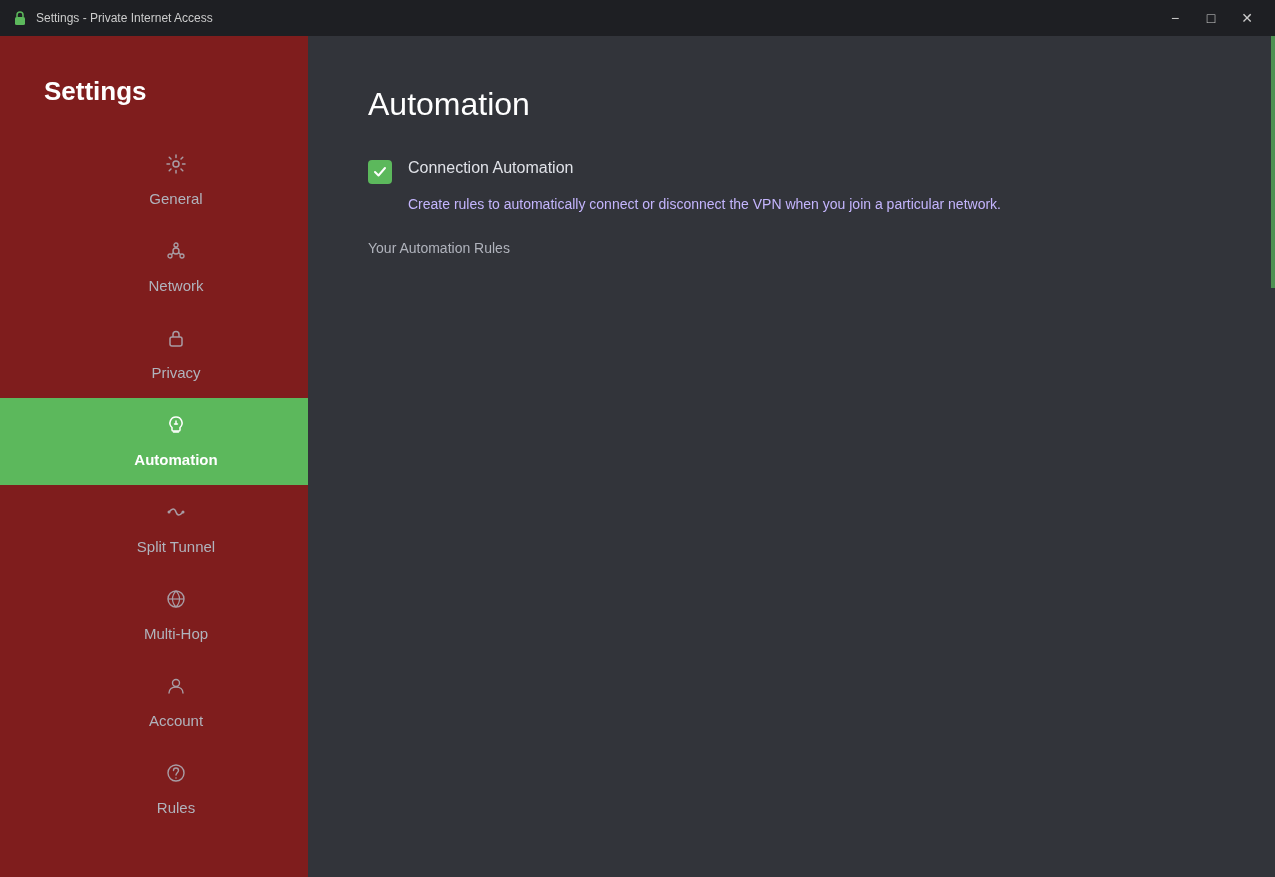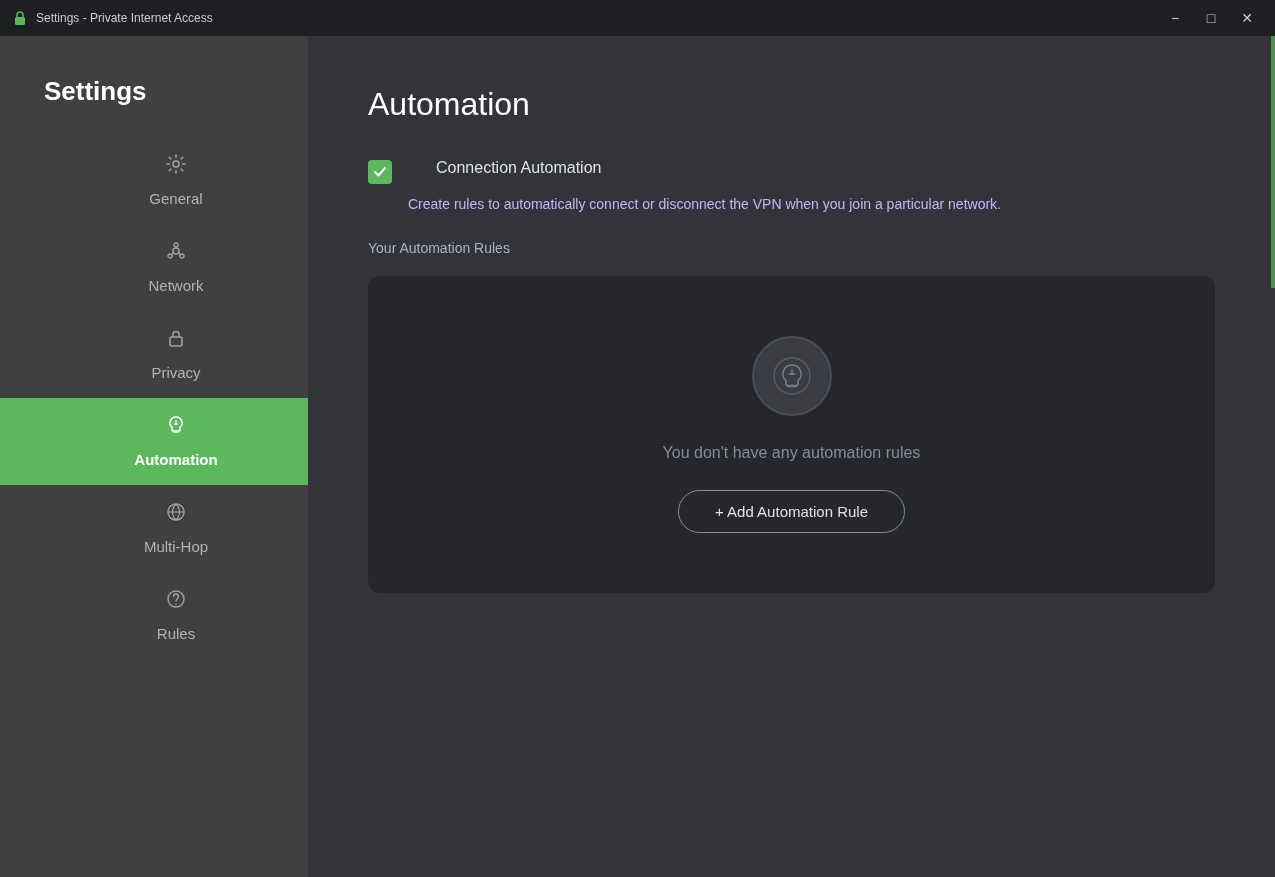--- a/index.html
+++ b/index.html
@@ -56,21 +56,21 @@
     
     .app-body {
       display: flex;
       flex: 1;
       overflow: hidden;
     }
 
     
     .sidebar {
       width: 308px;
-      background: #404040;
+      background: #7f1d1d;
       flex-shrink: 0;
       padding: 40px 0 20px 0;
       display: flex;
       flex-direction: column;
     }
     .sidebar-title {
       color: #ffffff;
       font-size: 26px;
       font-weight: 600;
       padding: 0 0 30px 44px;
@@ -143,21 +143,20 @@
       cursor: pointer;
     }
     .checkbox-green svg {
       width: 14px;
       height: 14px;
     }
     .ca-label {
       color: #e0e2e8;
       font-size: 16px;
       font-weight: 500;
-      margin-left: 28px;
     }
     .ca-desc {
       color: #c4b5fd;
       font-size: 14px;
       margin-top: 4px;
       margin-left: 40px;
       margin-bottom: 28px;
     }
 
     
@@ -290,33 +289,52 @@
           <svg width="20" height="20" viewBox="0 0 20 20" fill="none">
             <path d="M10 2a6 6 0 0 1 4 10.5V15a1 1 0 0 1-1 1H7a1 1 0 0 1-1-1v-2.5A6 6 0 0 1 10 2z" stroke="white" stroke-width="1.5" fill="none"></path>
             <line x1="7.5" y1="17" x2="12.5" y2="17" stroke="white" stroke-width="1.5" stroke-linecap="round"></line>
             <line x1="10" y1="6" x2="10" y2="9" stroke="white" stroke-width="1.5" stroke-linecap="round"></line>
             <line x1="8.5" y1="9" x2="11.5" y2="9" stroke="white" stroke-width="1.5" stroke-linecap="round"></line>
           </svg>
         </span>
         <span>Automation</span>
       </div>
 
+      <div class="sidebar-item">
+        <span class="item-icon">
+          <svg width="20" height="20" viewBox="0 0 20 20" fill="none">
+            <path d="M3 10 Q8 4 10 10 Q12 16 17 10" stroke="#b0b3bc" stroke-width="1.5" fill="none"></path>
+            <circle cx="3" cy="10" r="1.5" fill="#b0b3bc"></circle>
+            <circle cx="17" cy="10" r="1.5" fill="#b0b3bc"></circle>
+          </svg>
+        </span>
+        <span>Split Tunnel</span>
+      </div>
 
       <div class="sidebar-item">
         <span class="item-icon">
           <svg width="20" height="20" viewBox="0 0 20 20" fill="none">
             <circle cx="10" cy="10" r="8" stroke="#b0b3bc" stroke-width="1.4"></circle>
             <path d="M10 2C10 2 6.5 5.5 6.5 10s3.5 8 3.5 8" stroke="#b0b3bc" stroke-width="1.2"></path>
             <path d="M10 2C10 2 13.5 5.5 13.5 10s-3.5 8-3.5 8" stroke="#b0b3bc" stroke-width="1.2"></path>
             <line x1="2" y1="10" x2="18" y2="10" stroke="#b0b3bc" stroke-width="1.2"></line>
           </svg>
         </span>
         <span>Multi-Hop</span>
       </div>
 
+      <div class="sidebar-item">
+        <span class="item-icon">
+          <svg width="20" height="20" viewBox="0 0 20 20" fill="none">
+            <circle cx="10" cy="7" r="3.5" stroke="#b0b3bc" stroke-width="1.4"></circle>
+            <path d="M3 17c0-3.866 3.134-6 7-6s7 2.134 7 6" stroke="#b0b3bc" stroke-width="1.4" stroke-linecap="round"></path>
+          </svg>
+        </span>
+        <span>Account</span>
+      </div>
 
       <div class="sidebar-item">
         <span class="item-icon">
           <svg width="20" height="20" viewBox="0 0 20 20" fill="none">
             <circle cx="10" cy="10" r="8" stroke="#b0b3bc" stroke-width="1.4"></circle>
             <path d="M7.5 7.5a2.5 2.5 0 0 1 5 0c0 2-2.5 2.5-2.5 4.5" stroke="#b0b3bc" stroke-width="1.4" stroke-linecap="round"></path>
             <circle cx="10" cy="15" r="0.8" fill="#b0b3bc"></circle>
           </svg>
         </span>
         <span>Rules</span>
@@ -339,30 +357,15 @@
       </div>
       <div>
         <div class="ca-label">Connection Automation</div>
       </div>
     </div>
 
     <div class="ca-desc">Create rules to automatically connect or disconnect the VPN when you join a particular network.</div>
 
     <div class="rules-title">Your Automation Rules</div>
 
-    <div class="empty-box">
-      <div class="lightbulb-circle">
-        <svg width="38" height="38" viewBox="0 0 38 38" fill="none">
-          <circle cx="19" cy="19" r="18" fill="#3a3c42" stroke="#5a5d66" stroke-width="1.5"></circle>
-          <path d="M19 8a9 9 0 0 1 6 15.7V27a1.5 1.5 0 0 1-1.5 1.5h-9A1.5 1.5 0 0 1 13 27v-3.3A9 9 0 0 1 19 8z" stroke="#7a7d86" stroke-width="1.5" fill="none"></path>
-          <line x1="14.5" y1="29.5" x2="23.5" y2="29.5" stroke="#7a7d86" stroke-width="1.5" stroke-linecap="round"></line>
-          <line x1="19" y1="13" x2="19" y2="17" stroke="#7a7d86" stroke-width="1.5" stroke-linecap="round"></line>
-          <line x1="16.5" y1="17" x2="21.5" y2="17" stroke="#7a7d86" stroke-width="1.5" stroke-linecap="round"></line>
-        </svg>
-      </div>
-
-      <div class="empty-message">You don't have any automation rules</div>
-
-      <button class="add-rule-btn">+ Add Automation Rule</button>
-    </div>
 
   </div>
 </div>
 
 </body></html>

